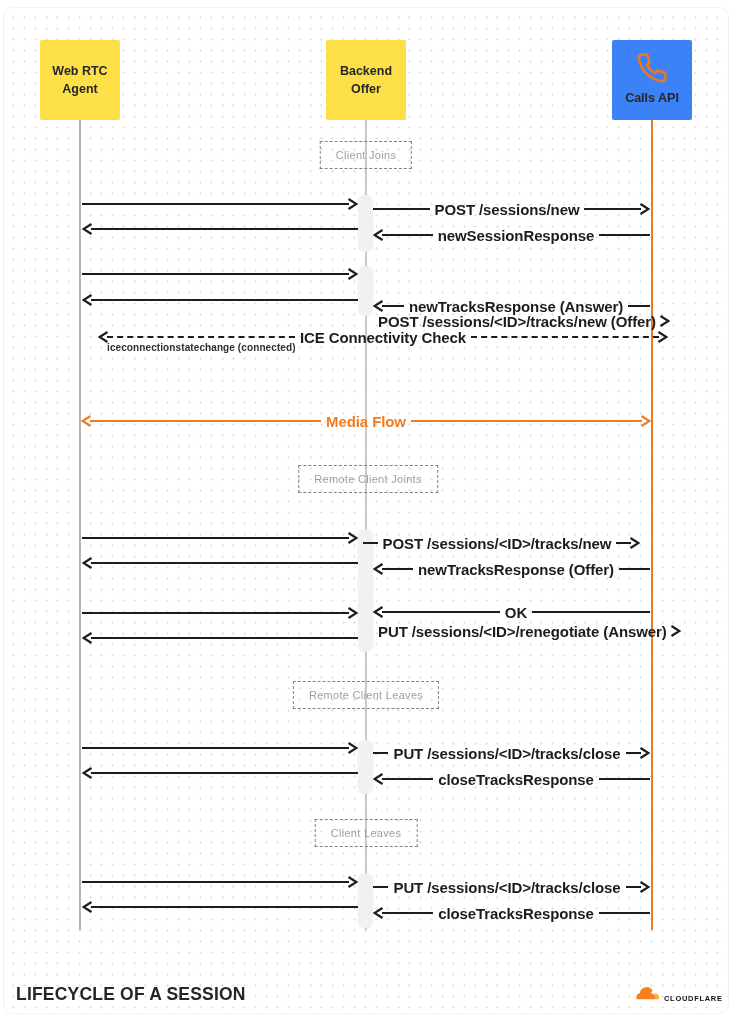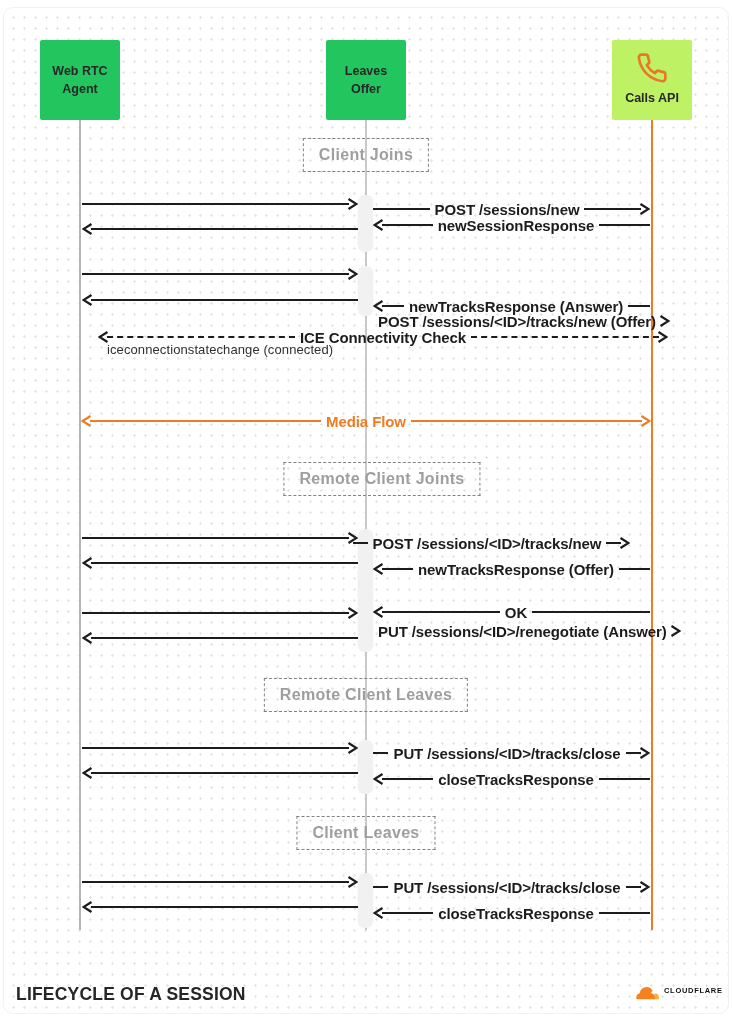--- a/index.html
+++ b/index.html
@@ -5,42 +5,42 @@
   html,body{margin:0;padding:0;background:#fff;}
   #stage{position:relative;width:732px;height:1019px;background:#fff;overflow:hidden;
          font-family:"Liberation Sans",sans-serif;}
   #dots{position:absolute;top:7px;left:3px;right:3px;bottom:5px;border:1px solid #f1f1f1;
         border-radius:10px;
         background-image:radial-gradient(#e5e5e5 1px, transparent 1.4px);
         background-size:11px 11px;background-position:4px 4px;}
   .lifeline{position:absolute;top:120px;height:810px;width:2px;z-index:1;}
   .actor{position:absolute;top:40px;width:80px;height:80px;z-index:4;display:flex;
          flex-direction:column;align-items:center;justify-content:center;border-radius:2px;}
-  .actor.gray{background:#22c55e;align-items:center;}
-  .actor.orange{background:#bef264;align-items:center;}
+  .actor.gray{background:#fde047;align-items:center;}
+  .actor.orange{background:#3b82f6;align-items:center;}
   .actor-label{font-size:12.5px;font-weight:700;color:#27272a;text-align:center;line-height:1.45;}
   .actor-icon{margin-bottom:5px;display:flex;}
   .activation{position:absolute;left:358px;width:15px;background:#f1f1f2;border-radius:7px;
               z-index:2;box-shadow:0 0 0 1px rgba(0,0,0,0.02);}
   .milestone{position:absolute;transform:translate(-50%,-50%);border:1.6px dashed #828282;
-             color:#9e9e9e;font-size:16px;font-weight:700;letter-spacing:.3px;
+             color:#9e9e9e;font-size:11px;font-weight:400;letter-spacing:.3px;
              padding:7px 15px;white-space:nowrap;z-index:5;}
   .msg{position:absolute;height:16px;display:flex;align-items:center;z-index:3;color:#1c1c1c;}
   .msg.orange{color:#ee7c22;}
   .seg{flex:1;height:0;border-top:2px solid currentColor;}
   .msg.dashed .seg{border-top-style:dashed;}
   .msg-label{font-size:15px;font-weight:700;white-space:nowrap;padding:0 5px;letter-spacing:-.1px;}
   .head{display:flex;flex:none;}
   .head.r{margin-left:-2px;}
   .head.l{margin-right:-2px;}
-  .msg-sub{position:absolute;left:9px;top:13px;font-size:13px;font-weight:400;color:#303030;
+  .msg-sub{position:absolute;left:9px;top:13px;font-size:10px;font-weight:700;color:#303030;
            white-space:nowrap;letter-spacing:.1px;text-align:center;}
   #footer-title{position:absolute;left:16px;top:984px;font-size:17.5px;font-weight:700;
                 color:#262626;letter-spacing:.2px;z-index:6;}
-  #brand{position:absolute;left:636px;top:986px;display:flex;align-items:flex-start;gap:3px;z-index:6;}
+  #brand{position:absolute;left:636px;top:986px;display:flex;align-items:flex-end;gap:3px;z-index:6;}
   #brand-text{font-size:7.5px;font-weight:700;color:#101010;letter-spacing:.7px;}
 </style>
 </head>
 <body>
 
 <div id="stage">
   <div id="dots"></div>
   <div id="canvas" style="position:absolute;inset:0;">
       <div class="lifeline" style="left: 79px; background: rgb(181, 181, 181);"></div>
       <div class="lifeline" style="left: 365px; background: rgb(201, 201, 201);"></div>
@@ -51,57 +51,57 @@
       <div class="activation" style="top: 740px; height: 54px;"></div>
       <div class="activation" style="top: 873px; height: 55px;"></div>
       <div class="actor gray" style="left: 40px;">
         <div class="actor-label">
           <div>Web RTC</div>
           <div>Agent</div>
         </div>
       </div>
       <div class="actor gray" style="left: 326px;">
         <div class="actor-label">
-          <div>Leaves</div>
+          <div>Backend</div>
           <div>Offer</div>
         </div>
       </div>
       <div class="actor orange" style="left: 612px;">
         <div class="actor-icon">
           <svg width="32" height="32" viewBox="0 0 24 24" fill="none" stroke="#e8772a" stroke-width="2" stroke-linecap="round" stroke-linejoin="round">
             <path d="M22 16.92v3a2 2 0 0 1-2.18 2 19.79 19.79 0 0 1-8.63-3.07 19.5 19.5 0 0 1-6-6 19.79 19.79 0 0 1-3.07-8.67A2 2 0 0 1 4.11 2h3a2 2 0 0 1 2 1.72c.12.96.36 1.9.7 2.81a2 2 0 0 1-.45 2.11L8.09 9.91a16 16 0 0 0 6 6l1.27-1.27a2 2 0 0 1 2.11-.45c.91.34 1.85.58 2.81.7A2 2 0 0 1 22 16.92z"></path>
           </svg>
         </div>
         <div class="actor-label">
           <div>Calls API</div>
         </div>
       </div>
       <div class="milestone" style="left: 366px; top: 155px;">Client Joins</div>
-      <div class="milestone" style="left: 382px; top: 479px;">Remote Client Joints</div>
+      <div class="milestone" style="left: 368px; top: 479px;">Remote Client Joints</div>
       <div class="milestone" style="left: 366px; top: 695px;">Remote Client Leaves</div>
       <div class="milestone" style="left: 366px; top: 833px;">Client Leaves</div>
       <div class="msg" style="left: 82px; width: 276px; top: 196px;">
         <span class="seg"></span>
         <span class="head r">
           <svg width="11" height="14" viewBox="0 0 11 14">
             <path d="M1.5 2 L9.5 7 L1.5 12" fill="none" stroke="currentColor" stroke-width="2.2"></path>
           </svg>
         </span>
       </div>
       <div class="msg" style="left: 373px; width: 277px; top: 201px;">
         <span class="seg"></span>
         <span class="msg-label">POST /sessions/new</span>
         <span class="seg"></span>
         <span class="head r">
           <svg width="11" height="14" viewBox="0 0 11 14">
             <path d="M1.5 2 L9.5 7 L1.5 12" fill="none" stroke="currentColor" stroke-width="2.2"></path>
           </svg>
         </span>
       </div>
-      <div class="msg" style="left: 373px; width: 277px; top: 217px;">
+      <div class="msg" style="left: 373px; width: 277px; top: 227px;">
         <span class="head l">
           <svg width="11" height="14" viewBox="0 0 11 14">
             <path d="M9.5 2 L1.5 7 L9.5 12" fill="none" stroke="currentColor" stroke-width="2.2"></path>
           </svg>
         </span>
         <span class="seg"></span>
         <span class="msg-label">newSessionResponse</span>
         <span class="seg"></span>
       </div>
       <div class="msg" style="left: 82px; width: 276px; top: 221px;">
@@ -180,21 +180,21 @@
         </span>
       </div>
       <div class="msg" style="left: 82px; width: 276px; top: 530px;">
         <span class="seg"></span>
         <span class="head r">
           <svg width="11" height="14" viewBox="0 0 11 14">
             <path d="M1.5 2 L9.5 7 L1.5 12" fill="none" stroke="currentColor" stroke-width="2.2"></path>
           </svg>
         </span>
       </div>
-      <div class="msg" style="left: 353px; width: 277px; top: 535px;">
+      <div class="msg" style="left: 363px; width: 277px; top: 535px;">
         <span class="seg"></span>
         <span class="msg-label">POST /sessions/&lt;ID&gt;/tracks/new</span>
         <span class="seg"></span>
         <span class="head r">
           <svg width="11" height="14" viewBox="0 0 11 14">
             <path d="M1.5 2 L9.5 7 L1.5 12" fill="none" stroke="currentColor" stroke-width="2.2"></path>
           </svg>
         </span>
       </div>
       <div class="msg" style="left: 373px; width: 277px; top: 561px; justify-content: space-between;">

